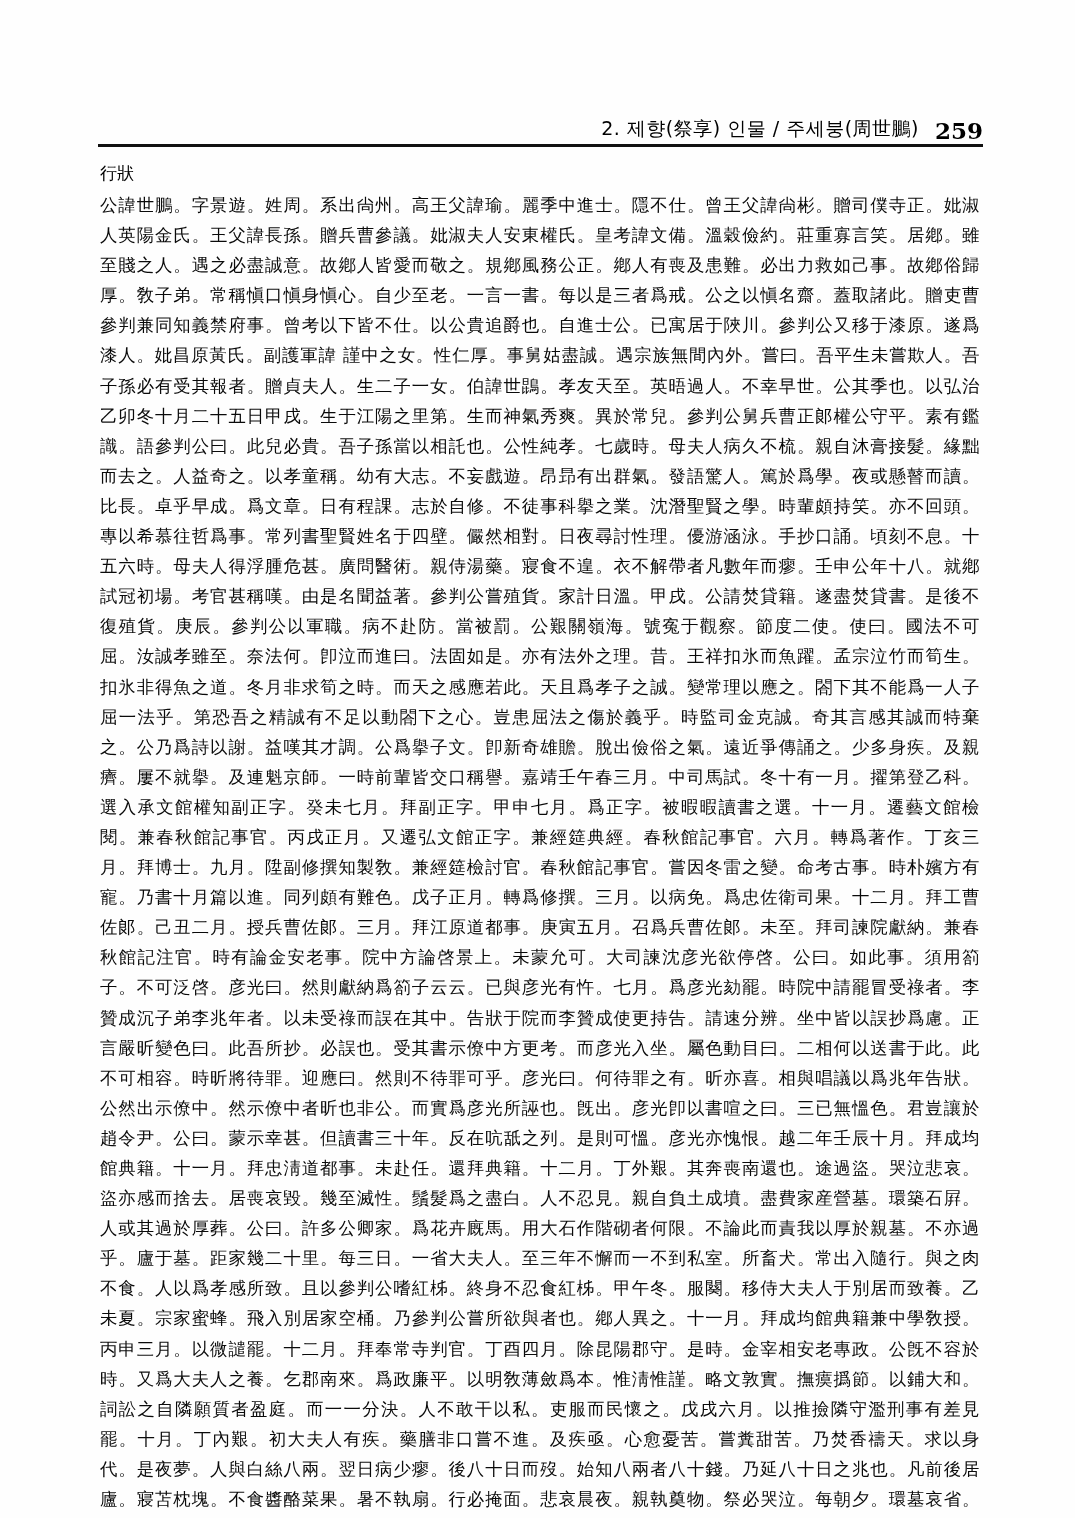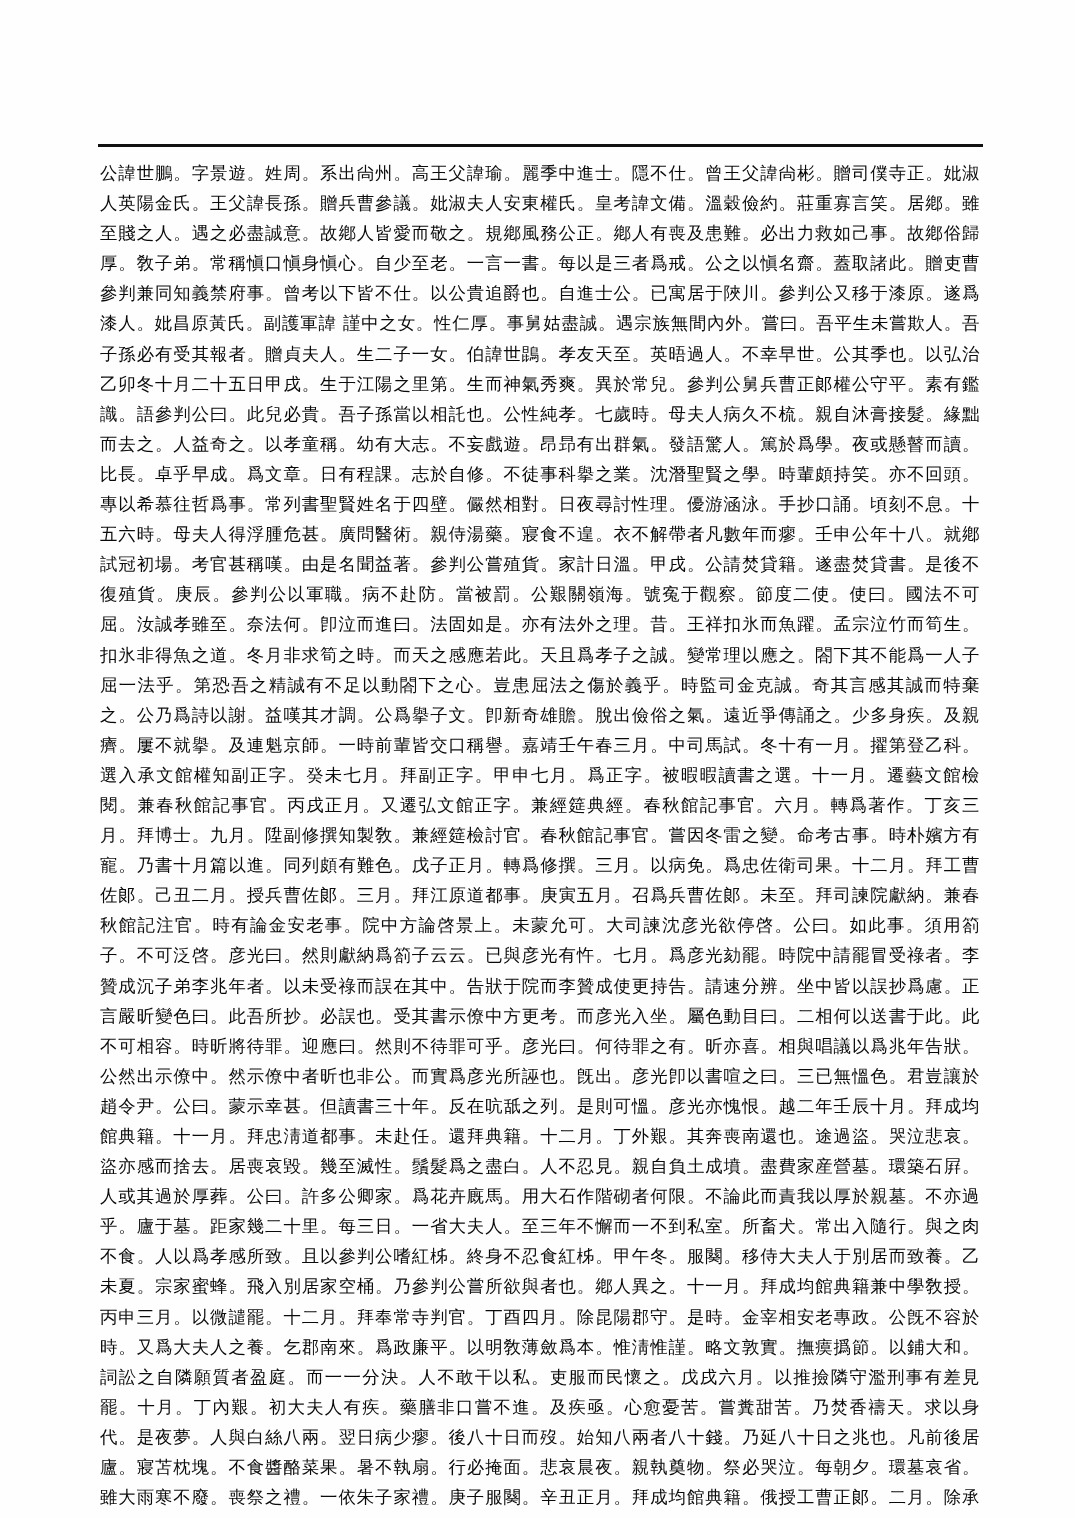--- a/index.html
+++ b/index.html
@@ -73,19 +73,24 @@
     word-break: break-all;
     letter-spacing: 0.6px;
     font-family: "DejaVu Serif", "Liberation Serif", serif;
   }
 </style>
 </head>
 <body>
 
 <div class="page">
 
+  <div class="header">
+    <span class="header-title">2. 제향(祭享) 인물 / 주세붕(周世鵬)</span>
+    <span class="header-pagenum">259</span>
+  </div>
   <div class="header-rule"></div>
 
   <div class="body-area">
+    <div class="section-label">行狀</div>
     <div class="main-text">公諱世鵬。字景遊。姓周。系出尙州。高王父諱瑜。麗季中進士。隱不仕。曾王父諱尙彬。贈司僕寺正。妣淑人英陽金氏。王父諱長孫。贈兵曹參議。妣淑夫人安東權氏。皇考諱文備。溫穀儉約。莊重寡言笑。居鄕。雖至賤之人。遇之必盡誠意。故鄕人皆愛而敬之。規鄕風務公正。鄕人有喪及患難。必出力救如己事。故鄕俗歸厚。敎子弟。常稱愼口愼身愼心。自少至老。一言一書。每以是三者爲戒。公之以愼名齋。蓋取諸此。贈吏曹參判兼同知義禁府事。曾考以下皆不仕。以公貴追爵也。自進士公。已寓居于陜川。參判公又移于漆原。遂爲漆人。妣昌原黃氏。副護軍諱 謹中之女。性仁厚。事舅姑盡誠。遇宗族無間內外。嘗曰。吾平生未嘗欺人。吾子孫必有受其報者。贈貞夫人。生二子一女。伯諱世鵾。孝友天至。英晤過人。不幸早世。公其季也。以弘治乙卯冬十月二十五日甲戌。生于江陽之里第。生而神氣秀爽。異於常兒。參判公舅兵曹正郞權公守平。素有鑑識。語參判公曰。此兒必貴。吾子孫當以相託也。公性純孝。七歲時。母夫人病久不梳。親自沐膏接髮。緣黜而去之。人益奇之。以孝童稱。幼有大志。不妄戲遊。昂昻有出群氣。發語驚人。篤於爲學。夜或懸瞽而讀。比長。卓乎早成。爲文章。日有程課。志於自修。不徒事科擧之業。沈潛聖賢之學。時輩頗持笑。亦不回頭。專以希慕往哲爲事。常列書聖賢姓名于四壁。儼然相對。日夜尋討性理。優游涵泳。手抄口誦。頃刻不息。十五六時。母夫人得浮腫危甚。廣問醫術。親侍湯藥。寢食不遑。衣不解帶者凡數年而瘳。壬申公年十八。就鄕試冠初場。考官甚稱嘆。由是名聞益著。參判公嘗殖貨。家計日溫。甲戌。公請焚貸籍。遂盡焚貸書。是後不復殖貨。庚辰。參判公以軍職。病不赴防。當被罰。公艱關嶺海。號寃于觀察。節度二使。使曰。國法不可屈。汝誠孝雖至。奈法何。卽泣而進曰。法固如是。亦有法外之理。昔。王祥扣氷而魚躍。孟宗泣竹而筍生。扣氷非得魚之道。冬月非求筍之時。而天之感應若此。天且爲孝子之誠。變常理以應之。閤下其不能爲一人子屈一法乎。第恐吾之精誠有不足以動閤下之心。豈患屈法之傷於義乎。時監司金克誠。奇其言感其誠而特棄之。公乃爲詩以謝。益嘆其才調。公爲擧子文。卽新奇雄贍。脫出儉俗之氣。遠近爭傳誦之。少多身疾。及親癠。屢不就擧。及連魁京師。一時前輩皆交口稱譽。嘉靖壬午春三月。中司馬試。冬十有一月。擢第登乙科。選入承文館權知副正字。癸未七月。拜副正字。甲申七月。爲正字。被暇暇讀書之選。十一月。遷藝文館檢閱。兼春秋館記事官。丙戌正月。又遷弘文館正字。兼經筵典經。春秋館記事官。六月。轉爲著作。丁亥三月。拜博士。九月。陞副修撰知製敎。兼經筵檢討官。春秋館記事官。嘗因冬雷之變。命考古事。時朴嬪方有寵。乃書十月篇以進。同列頗有難色。戊子正月。轉爲修撰。三月。以病免。爲忠佐衛司果。十二月。拜工曹佐郞。己丑二月。授兵曹佐郞。三月。拜江原道都事。庚寅五月。召爲兵曹佐郞。未至。拜司諫院獻納。兼春秋館記注官。時有論金安老事。院中方論啓景上。未蒙允可。大司諫沈彦光欲停啓。公曰。如此事。須用箚子。不可泛啓。彦光曰。然則獻納爲箚子云云。已與彦光有忤。七月。爲彦光劾罷。時院中請罷冒受祿者。李贊成沉子弟李兆年者。以未受祿而誤在其中。告狀于院而李贊成使更持告。請速分辨。坐中皆以誤抄爲慮。正言嚴昕變色曰。此吾所抄。必誤也。受其書示僚中方更考。而彦光入坐。屬色動目曰。二相何以送書于此。此不可相容。時昕將待罪。迎應曰。然則不待罪可乎。彦光曰。何待罪之有。昕亦喜。相與唱議以爲兆年告狀。公然出示僚中。然示僚中者昕也非公。而實爲彦光所誣也。旣出。彦光卽以書喧之曰。三已無慍色。君豈讓於趙令尹。公曰。蒙示幸甚。但讀書三十年。反在吭舐之列。是則可慍。彦光亦愧恨。越二年壬辰十月。拜成均館典籍。十一月。拜忠淸道都事。未赴任。還拜典籍。十二月。丁外艱。其奔喪南還也。途過盜。哭泣悲哀。盜亦感而捨去。居喪哀毀。幾至滅性。鬚髮爲之盡白。人不忍見。親自負土成墳。盡費家産營墓。環築石屛。人或其過於厚葬。公曰。許多公卿家。爲花卉廐馬。用大石作階砌者何限。不論此而責我以厚於親墓。不亦過乎。廬于墓。距家幾二十里。每三日。一省大夫人。至三年不懈而一不到私室。所畜犬。常出入隨行。與之肉不食。人以爲孝感所致。且以參判公嗜紅柹。終身不忍食紅柹。甲午冬。服闋。移侍大夫人于別居而致養。乙未夏。宗家蜜蜂。飛入別居家空桶。乃參判公嘗所欲與者也。鄕人異之。十一月。拜成均館典籍兼中學敎授。丙申三月。以微譴罷。十二月。拜奉常寺判官。丁酉四月。除昆陽郡守。是時。金宰相安老專政。公旣不容於時。又爲大夫人之養。乞郡南來。爲政廉平。以明敎薄斂爲本。惟淸惟謹。略文敦實。撫瘼撝節。以鋪大和。詞訟之自隣願質者盈庭。而一一分決。人不敢干以私。吏服而民懷之。戊戌六月。以推撿隣守濫刑事有差見罷。十月。丁內艱。初大夫人有疾。藥膳非口嘗不進。及疾亟。心愈憂苦。嘗糞甜苦。乃焚香禱天。求以身代。是夜夢。人與白絲八兩。翌日病少瘳。後八十日而歿。始知八兩者八十錢。乃延八十日之兆也。凡前後居廬。寢苫枕塊。不食醬酪菜果。暑不執扇。行必掩面。悲哀晨夜。親執奠物。祭必哭泣。每朝夕。環墓哀省。雖大雨寒不廢。喪祭之禮。一依朱子家禮。庚子服闋。辛丑正月。拜成均館典籍。俄授工曹正郞。二月。除承文院校理。挈家赴京之日。乃於小軸。書父母二位于廟下。到京掛堂奧。事亡如存。朔望必奠。新物必薦。朝夕必謁。出入必告。以至終久。無一日弛。五月。拜禮賓寺僉正。除豐基郡守。兼春秋</div>
   </div>
 
 </div>
 
 </body></html>

